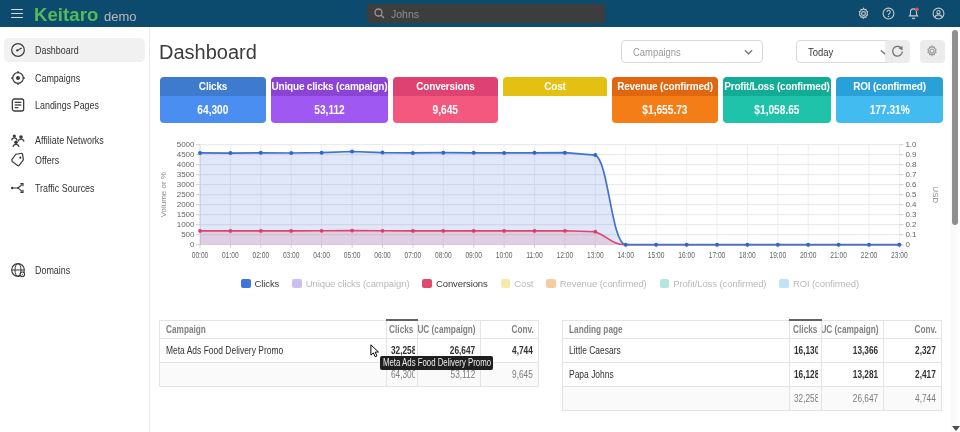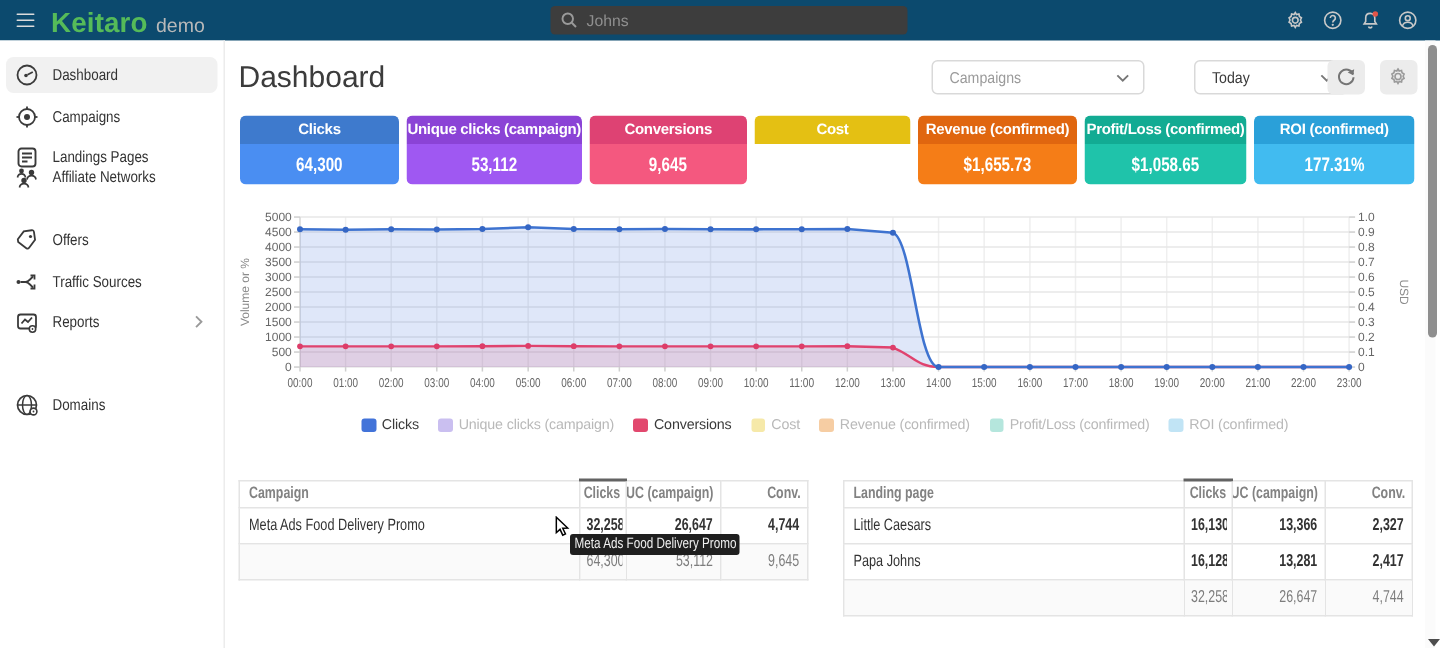--- a/index.html
+++ b/index.html
@@ -143,21 +143,21 @@
 </div>
 <div class="mitem" style="top:93px">
   <svg width="16" height="16" viewBox="0 0 24 24">
         <rect x="3.5" y="3" width="17" height="18" rx="3" fill="none" stroke="#3a3a3a" stroke-width="1.9"></rect>
         <line x1="7" y1="8" x2="17" y2="8" stroke="#3a3a3a" stroke-width="1.9"></line>
         <line x1="7" y1="12" x2="17" y2="12" stroke="#3a3a3a" stroke-width="1.9"></line>
         <line x1="7" y1="16" x2="12.5" y2="16" stroke="#3a3a3a" stroke-width="1.9"></line>
       </svg>
   <span class="lbl">Landings Pages</span>
 </div>
-<div class="mitem" style="top:106px">
+<div class="mitem" style="top:128px">
   <svg width="16" height="16" viewBox="0 0 24 24">
         <circle cx="6.5" cy="6" r="2.4" fill="#3a3a3a"></circle>
         <path d="M2.5 12.5 c0.4 -2.4 2 -3.6 4 -3.6 s3.6 1.2 4 3.6" fill="none" stroke="#3a3a3a" stroke-width="1.7"></path>
         <circle cx="16.5" cy="7.5" r="2.7" fill="#3a3a3a"></circle>
         <path d="M12 14.5 c0.4 -2.6 2.2 -3.9 4.5 -3.9 s4.1 1.3 4.5 3.9" fill="none" stroke="#3a3a3a" stroke-width="1.7"></path>
         <circle cx="9" cy="15.5" r="2.7" fill="#3a3a3a"></circle>
         <path d="M4.5 22.5 c0.4 -2.6 2.2 -3.9 4.5 -3.9 s4.1 1.3 4.5 3.9" fill="none" stroke="#3a3a3a" stroke-width="1.7"></path>
       </svg>
   <span class="lbl">Affiliate Networks</span>
 </div>
@@ -170,32 +170,20 @@
         <path d="M15.5 18.5 h4 v-4" fill="none" stroke="#3a3a3a" stroke-width="1.8"></path>
       </svg>
   <span class="lbl">Traffic Sources</span>
 </div>
 <div class="mitem" style="top:148px">
   <svg width="16" height="16" viewBox="0 0 24 24">
         <path d="M3 10 L10 3 h8 a2 2 0 0 1 2 2 v8 l-7 7 a2 2 0 0 1 -2.8 0 l-7.2 -7.2 z" fill="none" stroke="#3a3a3a" stroke-width="1.8" transform="rotate(-8 12 12)"></path>
         <circle cx="15.5" cy="8.5" r="1.6" fill="#3a3a3a"></circle>
       </svg>
   <span class="lbl">Offers</span>
-</div>
-<div class="mitem" style="top:203px">
-  <svg width="16" height="16" viewBox="0 0 24 24">
-        <rect x="3" y="4" width="18" height="14" rx="2.5" fill="none" stroke="#3a3a3a" stroke-width="1.8"></rect>
-        <path d="M6.5 13 l3.5 -4 3 2.5 4 -4.5" fill="none" stroke="#3a3a3a" stroke-width="1.8"></path>
-        <circle cx="17.5" cy="18.5" r="3.2" fill="#fff" stroke="#3a3a3a" stroke-width="1.6"></circle>
-        <circle cx="17.5" cy="18.5" r="0.9" fill="#3a3a3a"></circle>
-      </svg>
-  <span class="lbl">Reports</span>
-  <svg class="chev" width="9" height="9" viewBox="0 0 10 10">
-        <path d="M3 1 l4 4 -4 4" fill="none" stroke="#9a9a9a" stroke-width="1.4"></path>
-      </svg>
 </div>
 <div class="mitem" style="top:258px">
   <svg width="16" height="16" viewBox="0 0 24 24">
         <circle cx="12" cy="12" r="9.5" fill="none" stroke="#3a3a3a" stroke-width="1.7"></circle>
         <ellipse cx="12" cy="12" rx="4.5" ry="9.5" fill="none" stroke="#3a3a3a" stroke-width="1.5"></ellipse>
         <line x1="2.5" y1="12" x2="21.5" y2="12" stroke="#3a3a3a" stroke-width="1.5"></line>
         <circle cx="18.5" cy="18.5" r="3.4" fill="#fff" stroke="#3a3a3a" stroke-width="1.6"></circle>
         <circle cx="18.5" cy="18.5" r="0.9" fill="#3a3a3a"></circle>
       </svg>
   <span class="lbl">Domains</span>

